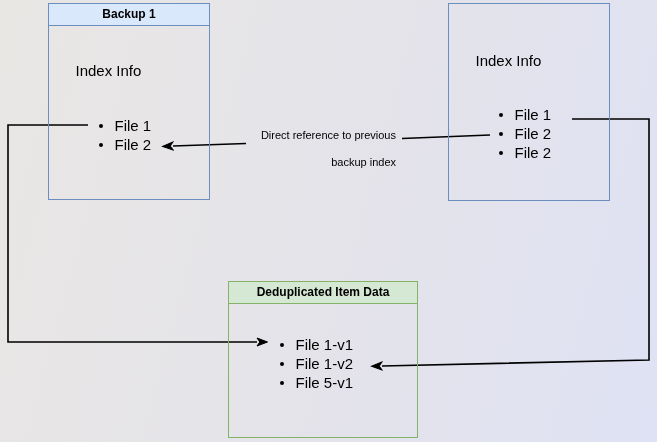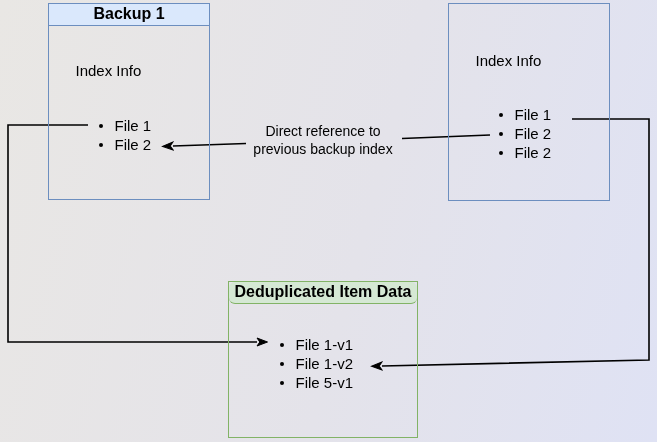--- a/index.html
+++ b/index.html
@@ -17,28 +17,28 @@
     box-sizing: border-box;
     border: 1.5px solid;
     background: transparent;
   }
   .box.blue  { border-color: var(--blue-border); }
   .box.green { border-color: var(--green-border); }
   .box-header {
     box-sizing: border-box;
     height: 22px;
     border-bottom: 1.5px solid;
-    font-size: 16px;
+    font-size: 12px;
     font-weight: bold;
     text-align: center;
     line-height: 20px;
     white-space: nowrap;
   }
   .blue  .box-header { background: var(--blue-header-fill);  border-color: var(--blue-border); }
-  .green .box-header { background: var(--green-header-fill); border-color: var(--green-border); border-radius: 6px; }
+  .green .box-header { background: var(--green-header-fill); border-color: var(--green-border); }
   .subtitle {
     position: absolute;
     font-size: 15px;
     line-height: 19px;
     white-space: nowrap;
   }
   ul.file-list {
     position: absolute;
     margin: 0; padding: 0;
     list-style: none;
@@ -59,23 +59,23 @@
   #dedup   { left: 228px; top: 281px; width: 190px; height: 157px; }
   #backup1 .subtitle { left: 26.5px; top: 57px; }
   #backup2 .subtitle { left: 26.5px; top: 47px; }
   #backup1 ul.file-list { left: 48.5px; top: 112px; }
   #backup2 ul.file-list { left: 48.5px; top: 101px; }
   #dedup   ul.file-list { left: 49.5px; top: 53px;  }
   .connector-label {
     position: absolute;
     left: 250px; top: 122px;
     width: 146px;
-    text-align: center;
-    font-size: 14px;
-    line-height: 18px;
+    text-align: right;
+    font-size: 11px;
+    line-height: 27px;
   }
   svg.connectors {
     position: absolute;
     left: 0; top: 0;
     width: 657px; height: 442px;
     pointer-events: none;
   }
   svg.connectors path.wire {
     fill: none;
     stroke: var(--line-color);

